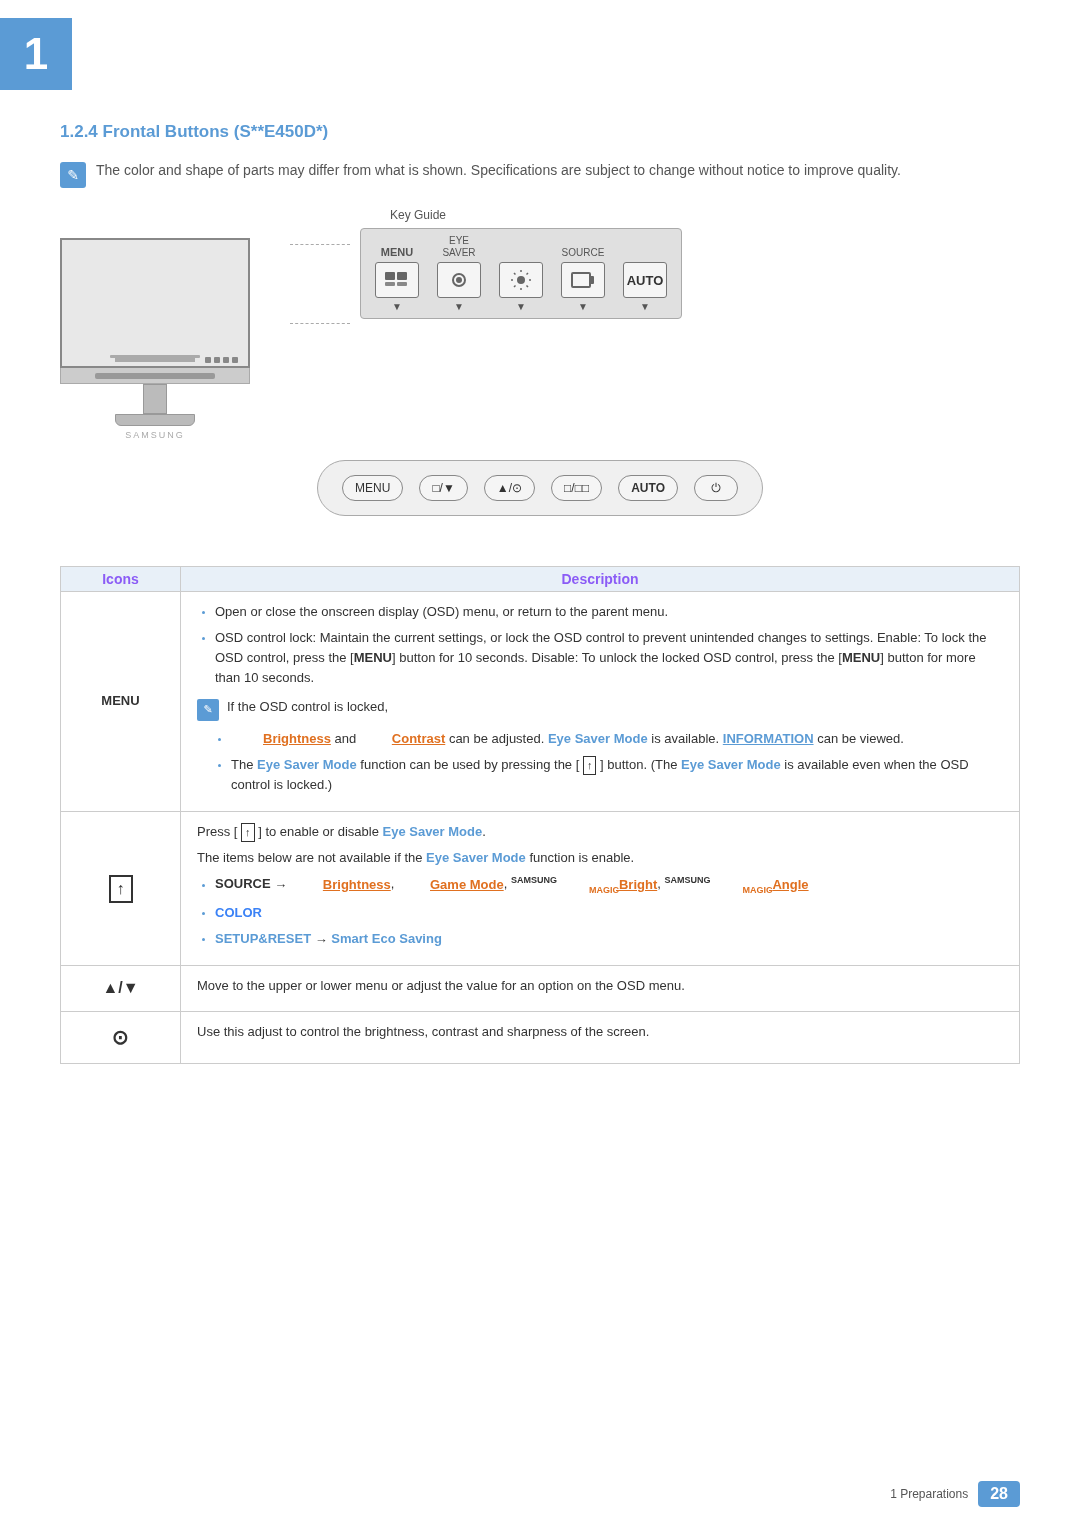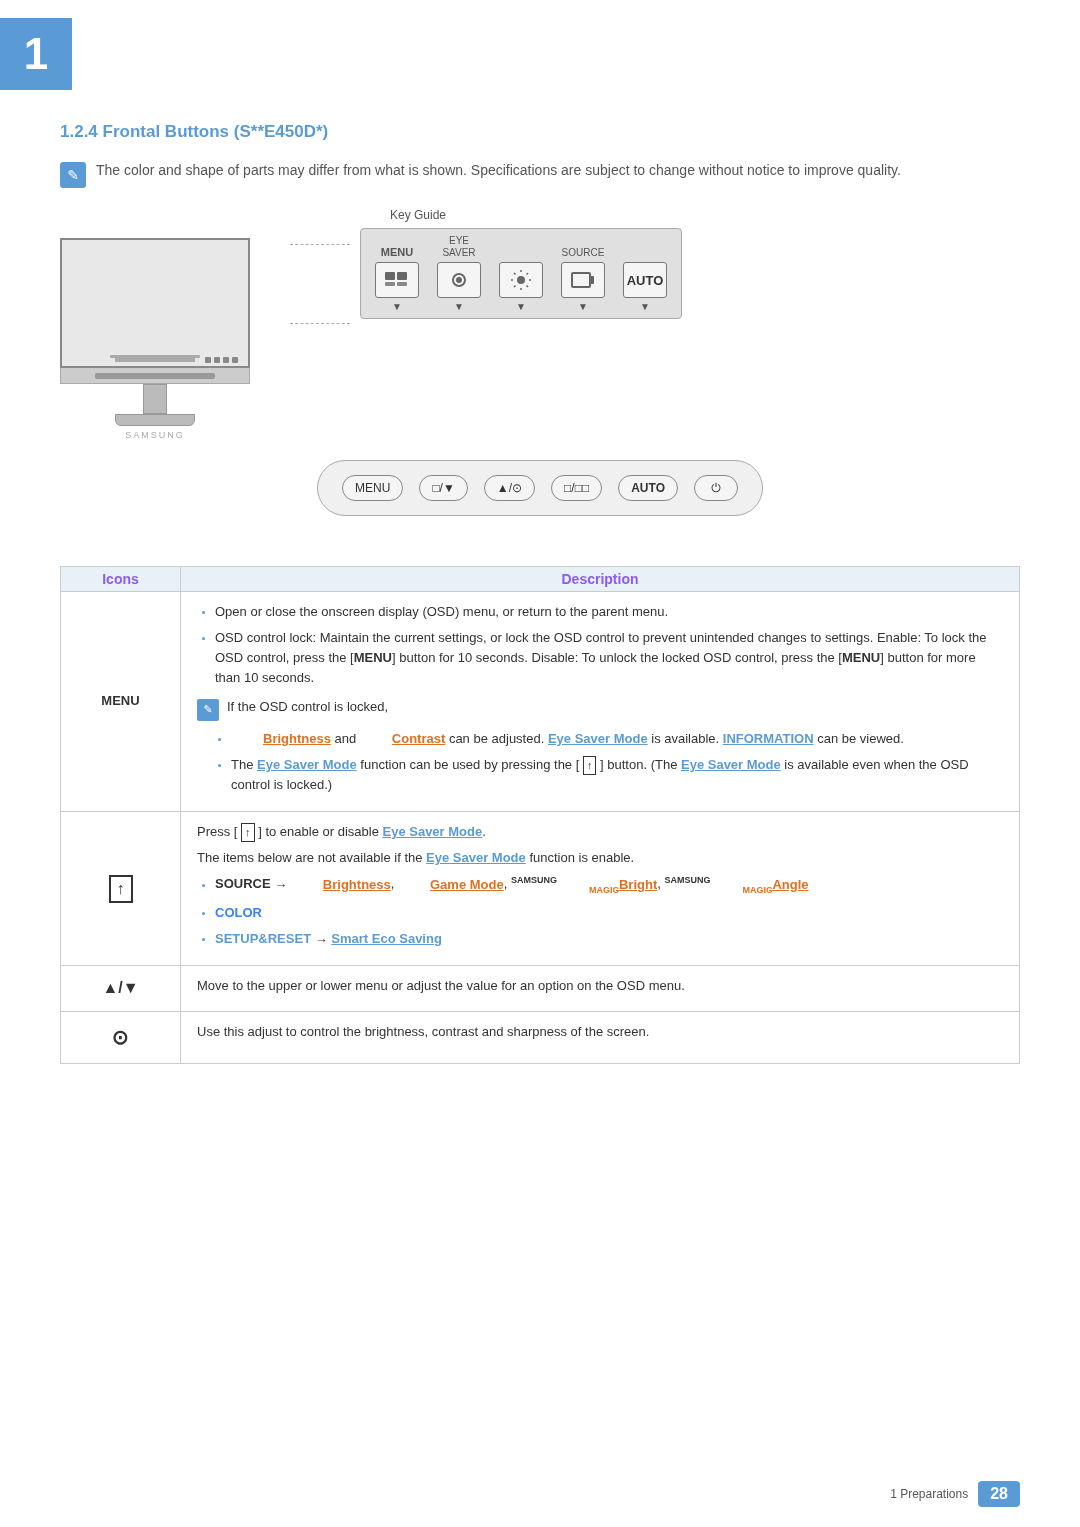--- a/index.html
+++ b/index.html
@@ -251,21 +251,21 @@
     .desc-table ul li {
       margin-bottom: 6px;
       list-style-type: disc;
     }
     .desc-table ul li::marker {
       color: #5b9bd5;
       font-size: 10px;
     }
 
     .bold-keyword { font-weight: bold; }
-    .blue-link { color: #5b9bd5; font-weight: bold; text-decoration: underline; }
+    .blue-link { color: #5b9bd5; font-weight: bold; }
     .orange-link { color: #e07020; font-weight: bold; text-decoration: underline; padding-left: 32px; }
     .color-text { color: #3b82f6; font-weight: bold; }
     .setup-reset { color: #5b9bd5; font-weight: bold; }
     .underline { text-decoration: underline; }
 
     
     .table-note {
       display: flex;
       align-items: flex-start;
       margin: 8px 0;

